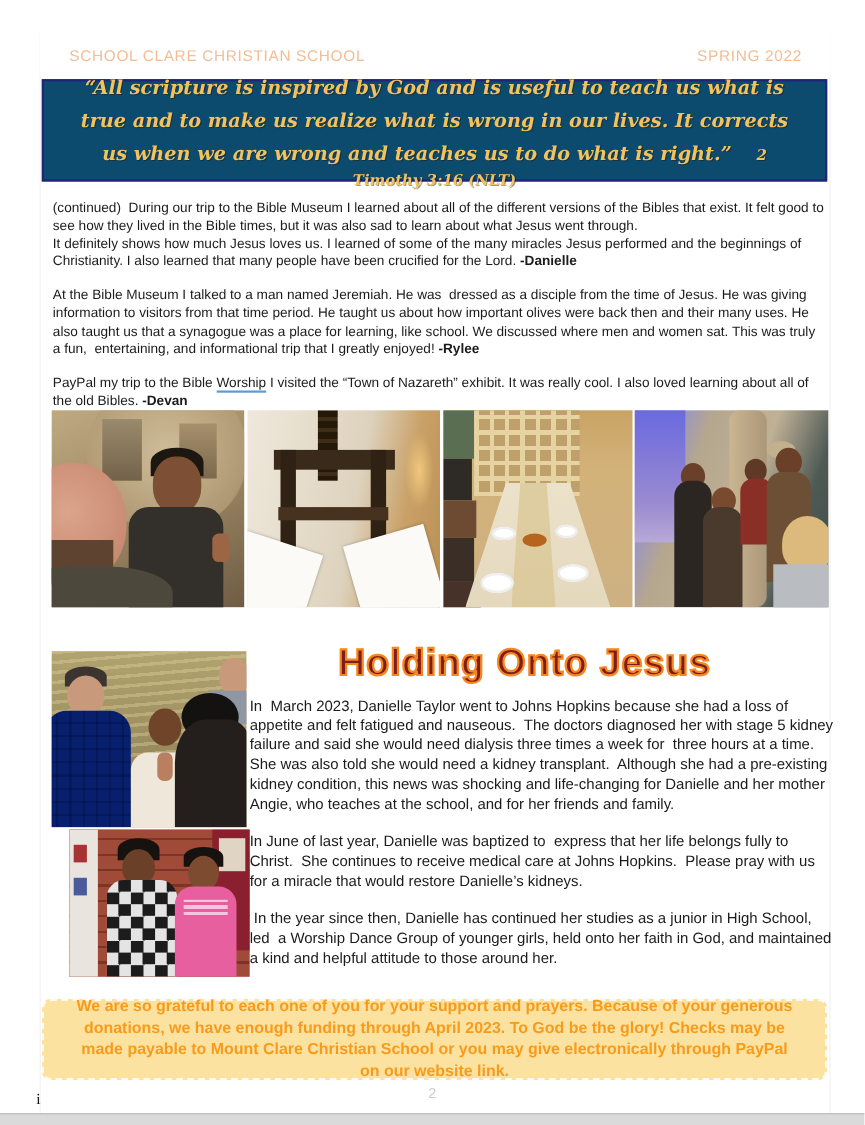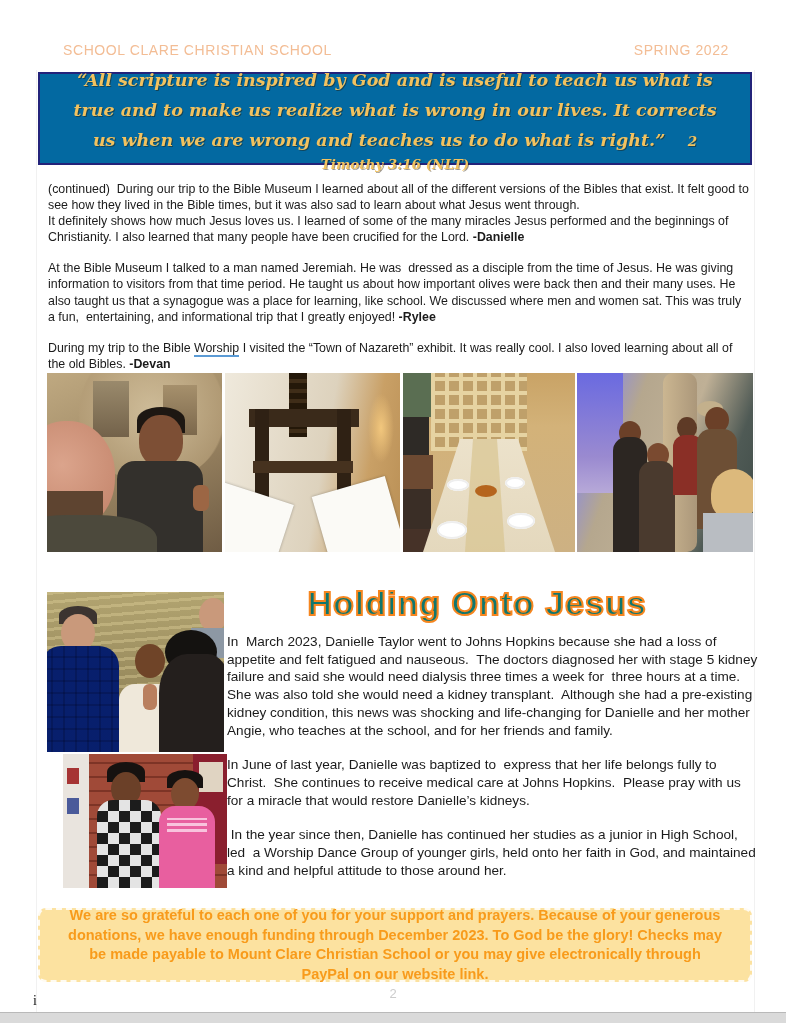--- a/index.html
+++ b/index.html
@@ -17,21 +17,21 @@
     position:absolute; left:36px; top:30px; width:719px; height:40px;
     display:flex; align-items:center; justify-content:space-between;
     padding:0 26px 0 27px; background:#fff;
   }
   .masthead span {
     font-size:14px; letter-spacing:.6px; color:#f3bd95; font-weight:500;
   }
   
   .scripture {
     position:absolute; left:38px; top:72px; width:714px; height:93px;
-    background:#0369a1; border:2px solid #23237a;
+    background:#0c4a6e; border:2px solid #23237a;
     display:flex; flex-direction:column; align-items:center; justify-content:center;
     padding:4px 26px; text-align:center;
   }
   .scripture .quote {
     font-family:"DejaVu Serif", serif; font-style:italic; font-weight:bold;
     color:#f2c25f; font-size:17.5px; line-height:30px;
     text-shadow:1px 1px 0 rgba(40,25,0,.45);
   }
   .scripture .cite {
     font-family:"DejaVu Serif", serif; font-style:italic; font-weight:bold;
@@ -130,21 +130,21 @@
   .left-photo-b .w1 { position:absolute; left:34px; top:46px; width:64px; height:88px; border-radius:16px 16px 0 0;
       background:repeating-conic-gradient(#1c1c1c 0 25%,#e4e4e4 0 50%) 0 0/22px 22px; }
   .left-photo-b .w1head { position:absolute; left:48px; top:18px; width:30px; height:34px; border-radius:50%; background:#6b4028; }
   .left-photo-b .w1hair { position:absolute; left:44px; top:8px; width:38px; height:20px; border-radius:50% 50% 0 0; background:#161210; }
   .left-photo-b .w2 { position:absolute; left:96px; top:52px; width:56px; height:82px; border-radius:16px 16px 0 0; background:#e85f9f; }
   .left-photo-b .w2head { position:absolute; left:108px; top:24px; width:28px; height:32px; border-radius:50%; background:#7d4b30; }
   .left-photo-b .w2hair { position:absolute; left:104px; top:16px; width:36px; height:18px; border-radius:50% 50% 0 0; background:#161210; }
   .left-photo-b .w2text { position:absolute; left:104px; top:64px; width:40px; height:14px; background:repeating-linear-gradient(0deg,#f8c3dd 0 3px,transparent 3px 6px); }
   .section-title {
     position:absolute; left:237px; top:584px; width:480px; text-align:center;
-    font-size:34px; font-weight:bold; letter-spacing:1px; color:#0f766e;
+    font-size:34px; font-weight:bold; letter-spacing:1px; color:#7f1d1d;
     -webkit-text-stroke:2px #f6861f;
     text-shadow:0 0 1px #f6861f;
   }
   .holding-text { position:absolute; left:227px; top:633px; width:532px; }
   .holding-text p { font-size:13.6px; line-height:17.7px; margin-bottom:17px; white-space:pre-wrap; }
   
   .donation {
     position:absolute; left:38px; top:908px; width:714px; height:74px;
     background:#fce2a0; border:2px dashed rgba(255,255,255,.85); border-radius:8px;
     display:flex; align-items:center; justify-content:center; text-align:center;
@@ -170,21 +170,21 @@
   <div>
     <span class="quote">“All scripture is inspired by God and is useful to teach us what is true and to make us realize what is wrong in our lives.  It corrects us when we are wrong and teaches us to do what is right.”</span>
     <span class="cite">2 Timothy 3:16 (NLT)</span>
   </div>
 </div>
 
 <div class="museum-text">
     <p><span>(continued)  During our trip to the Bible Museum I learned about all of the different versions of the Bibles that exist. It felt good to see how they lived in the Bible times, but it was also sad to learn about what Jesus went through.
 It definitely shows how much Jesus loves us. I learned of some of the many miracles Jesus performed and the beginnings of Christianity. I also learned that many people have been crucified for the Lord. </span><span class="b">-Danielle</span></p>
     <p><span>At the Bible Museum I talked to a man named Jeremiah. He was  dressed as a disciple from the time of Jesus. He was giving information to visitors from that time period. He taught us about how important olives were back then and their many uses. He also taught us that a synagogue was a place for learning, like school. We discussed where men and women sat. This was truly a fun,  entertaining, and informational trip that I greatly enjoyed! </span><span class="b">-Rylee</span></p>
-    <p><span>During my trip to the Bible </span><span class="lnk">Worship</span><span> I visited the “Town of Nazareth” exhibit. It was really cool. I also loved learning about all of the old Bibles. </span><span class="b">-Devan</span></p>
+    <p><span>PayPal my trip to the Bible </span><span class="lnk">Worship</span><span> I visited the “Town of Nazareth” exhibit. It was really cool. I also loved learning about all of the old Bibles. </span><span class="b">-Devan</span></p>
   </div>
 
 <div class="photo row-photo p1">
   <div class="arch"></div>
   <div class="portrait1"></div>
   <div class="portrait2"></div>
   <div class="hair2"></div>
   <div class="head2"></div>
   <div class="hoodie2"></div>
   <div class="hand2"></div>
@@ -262,18 +262,18 @@
 </div>
 
 <h1 class="section-title">Holding Onto Jesus</h1>
 <div class="holding-text">
     <p><span>In  March 2023, Danielle Taylor went to Johns Hopkins because she had a loss of appetite and felt fatigued and nauseous.  The doctors diagnosed her with stage 5 kidney failure and said she would need dialysis three times a week for  three hours at a time.  She was also told she would need a kidney transplant.  Although she had a pre-existing kidney condition, this news was shocking and life-changing for Danielle and her mother Angie, who teaches at the school, and for her friends and family.</span></p>
     <p><span>In June of last year, Danielle was baptized to  express that her life belongs fully to Christ.  She continues to receive medical care at Johns Hopkins.  Please pray with us for a miracle that would restore Danielle’s kidneys.</span></p>
     <p><span> In the year since then, Danielle has continued her studies as a junior in High School,  led  a Worship Dance Group of younger girls, held onto her faith in God, and maintained a kind and helpful attitude to those around her.</span></p>
   </div>
 
 <div class="donation">
-  <span>We are so grateful to each one of you for your support and prayers.  Because of your generous donations, we have enough funding through December 2023.  To God be the glory! Checks may be made payable to Mount Clare Christian School or you may give electronically through PayPal on our website link.</span>
+  <span>We are so grateful to each one of you for your support and prayers.  Because of your generous donations, we have enough funding through April 2023.  To God be the glory! Checks may be made payable to Mount Clare Christian School or you may give electronically through PayPal on our website link.</span>
 </div>
 
 <div class="page-num">2</div>
 <span class="stray-i">i</span>
 <div class="bottom-bar"></div>
 
 </body></html>

